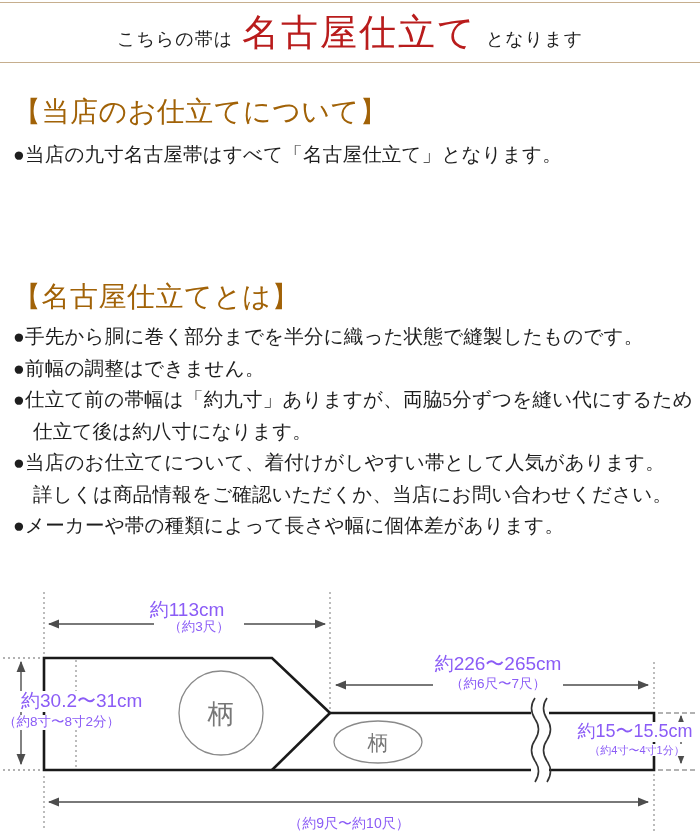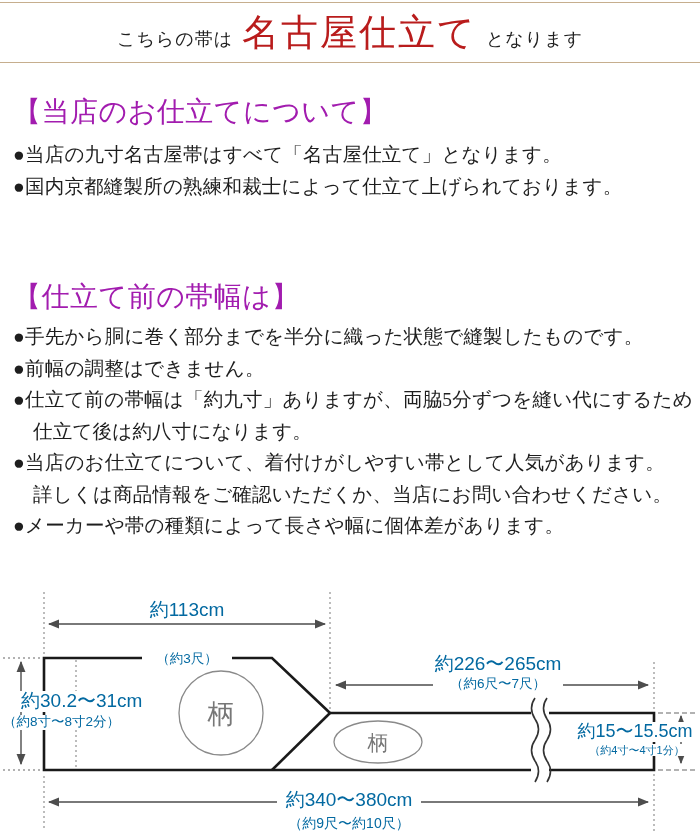--- a/index.html
+++ b/index.html
@@ -15,43 +15,43 @@
   .hdr {
     position:absolute; top:8px; left:0; width:700px; height:54px;
     display:flex; align-items:baseline; justify-content:center; gap:9px;
     color:#1f1f1f; white-space:nowrap;
   }
   .hdr .small { font-size:18px; letter-spacing:1px; }
   .hdr .big   { font-size:37px; color:#b91c1c; letter-spacing:2px; }
 
   .sec-heading {
     position:absolute; left:13px; font-size:28px; line-height:34px;
-    color:#a21caf; white-space:nowrap; letter-spacing:0.5px;
+    color:#a16207; white-space:nowrap; letter-spacing:0.5px;
   }
   .sec-heading.s1 { top:95px; }
   .sec-heading.s2 { top:280px; }
 
   .bullets {
     position:absolute; left:13px; color:#1e1e1e; font-size:19.5px;
     line-height:31.5px; white-space:nowrap; letter-spacing:0.2px;
   }
   .bullets.b1 { top:139px; }
   .bullets.b2 { top:321px; }
   .bullets .line.indent { padding-left:20px; }
 
   .diagram { position:absolute; top:578px; left:0; width:700px; height:262px; }
   .diagram svg { position:absolute; top:0; left:0; }
 
   .dlabel {
     position:absolute; font-family:"Liberation Sans","DejaVu Sans",sans-serif;
-    color:#0369a1; text-align:center; white-space:nowrap; line-height:1.1;
+    color:#8b5cf6; text-align:center; white-space:nowrap; line-height:1.1;
   }
   .dlabel.bg { background:#ffffff; }
   .t113   { left:117px; top:22px;  width:140px; font-size:19px; }
-  .t3sh   { left:142px; top:42px;  width:90px;  font-size:13.5px;margin-top:32px; }
+  .t3sh   { left:154px; top:42px;  width:90px;  font-size:13.5px; }
   .t226   { left:423px; top:76px;  width:150px; font-size:19px; }
   .t67sh  { left:433px; top:99px;  width:130px; font-size:13.5px; }
   .t30    { left:18px;   top:113px; font-size:19px;   padding:0 3px; text-align:left; }
   .t8sun  { left:1px;   top:137px; font-size:13.5px; padding:0 2px; text-align:center; }
   .t15    { left:573px; top:144px; width:124px; font-size:18px; }
   .t4sun  { left:577px; top:166px; width:120px; font-size:11px; }
   .t340   { left:277px; top:212px; width:144px; font-size:19px; }
   .t910sh { left:277px; top:238px; width:144px; font-size:14px; }
 </style>
 </head>
@@ -65,24 +65,23 @@
     <span class="small">こちらの帯は</span>
     <span class="big">名古屋仕立て</span>
     <span class="small">となります</span>
   </div>
 
   <div class="rule mid"></div>
 
   <div class="sec-heading s1">【当店のお仕立てについて】</div>
   <div class="bullets b1">
     <div class="line">●当店の九寸名古屋帯はすべて「名古屋仕立て」となります。</div>
-    <div class="line">●国内京都縫製所の熟練和裁士によって仕立て上げられております。</div>
   </div>
 
-  <div class="sec-heading s2">【仕立て前の帯幅は】</div>
+  <div class="sec-heading s2">【名古屋仕立てとは】</div>
   <div class="bullets b2">
     <div class="line">●手先から胴に巻く部分までを半分に織った状態で縫製したものです。</div>
     <div class="line">●前幅の調整はできません。</div>
     <div class="line">●仕立て前の帯幅は「約九寸」ありますが、両脇5分ずつを縫い代にするため</div>
     <div class="line indent">仕立て後は約八寸になります。</div>
     <div class="line">●当店のお仕立てについて、着付けがしやすい帯として人気があります。</div>
     <div class="line indent">詳しくは商品情報をご確認いただくか、当店にお問い合わせください。</div>
     <div class="line">●メーカーや帯の種類によって長さや幅に個体差があります。</div>
   </div>
 
@@ -137,17 +136,16 @@
     </svg>
 
     <div class="dlabel t113">約113cm</div>
     <div class="dlabel t3sh bg">（約3尺）</div>
     <div class="dlabel t226">約226〜265cm</div>
     <div class="dlabel t67sh bg">（約6尺〜7尺）</div>
     <div class="dlabel t30 bg">約30.2〜31cm</div>
     <div class="dlabel t8sun bg">（約8寸〜8寸2分）</div>
     <div class="dlabel t15 bg">約15〜15.5cm</div>
     <div class="dlabel t4sun bg">（約4寸〜4寸1分）</div>
-    <div class="dlabel t340 bg">約340〜380cm</div>
     <div class="dlabel t910sh">（約9尺〜約10尺）</div>
   </div>
 
 </div>
 
 </body></html>

